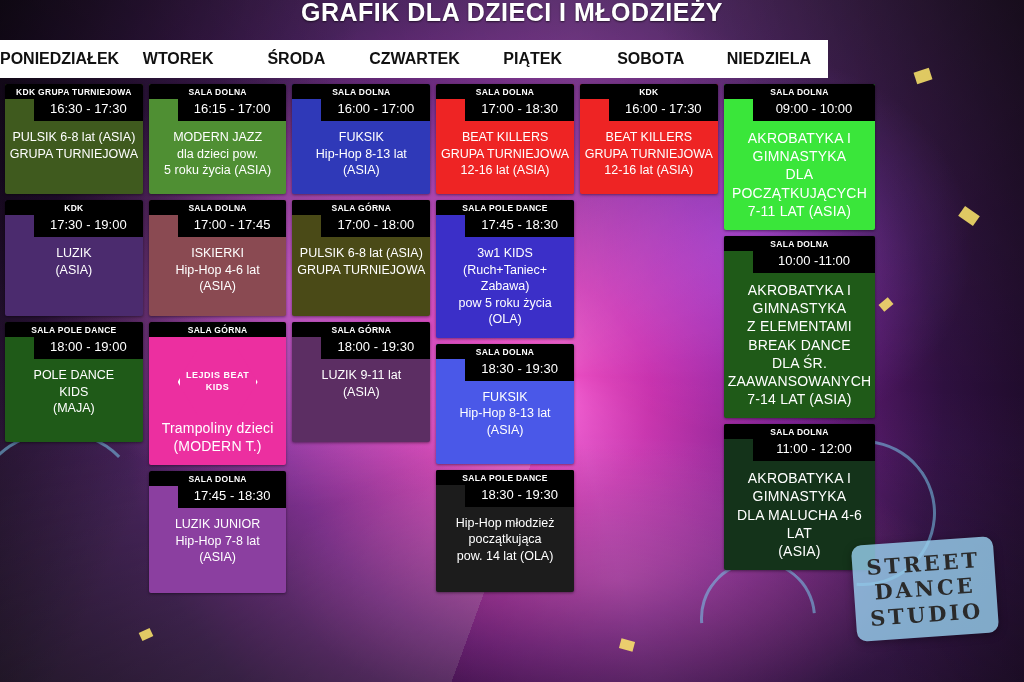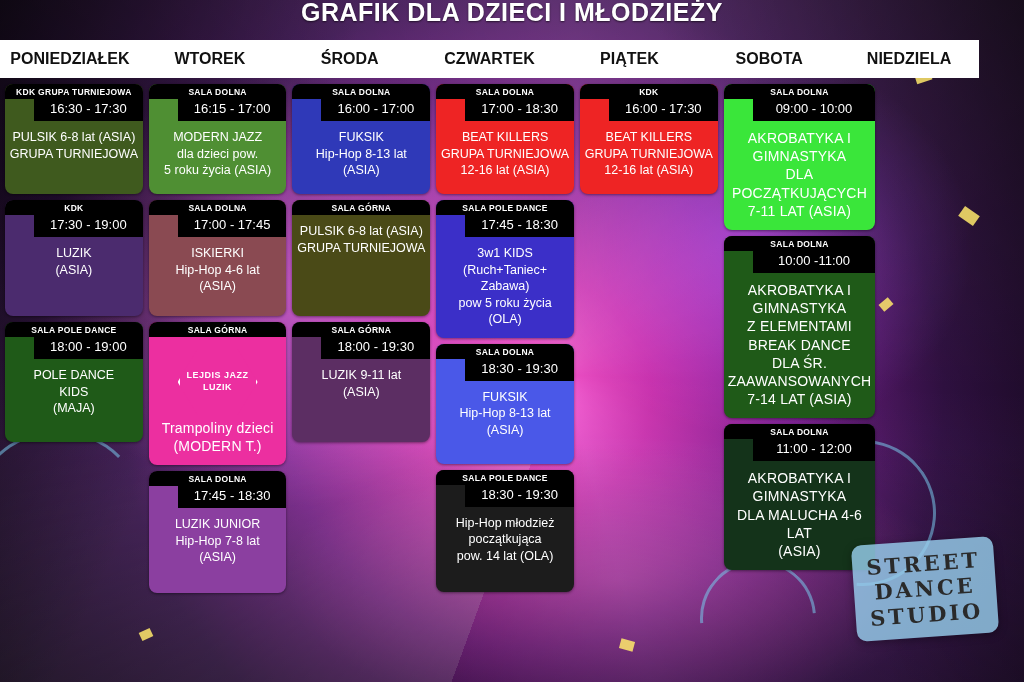--- a/index.html
+++ b/index.html
@@ -30,36 +30,36 @@
       border-right-color:transparent;border-bottom-color:transparent;}
 
   
   #title{
     position:absolute;top:0;left:0;width:1024px;height:24px;
     display:flex;align-items:center;justify-content:center;
     font-size:25px;font-weight:bold;color:#ffffff;letter-spacing:.5px;
     text-shadow:0 1px 2px rgba(0,0,0,.6);
   }
   #daybar{
-    position:absolute;top:40px;left:0;width:979px;height:38px;
+    position:absolute;top:40px;left:0;width:828px;height:38px;
     background:#ffffff;display:flex;
   }
   #daybar .day{
     flex:1 1 0;display:flex;align-items:center;justify-content:center;
     font-size:16px;font-weight:bold;color:#111;
   }
 
   
   #grid{
     position:absolute;top:80px;left:0;width:1024px;height:600px;
     display:flex;padding:0 2px;box-sizing:border-box;
   }
   .col{flex:1 1 0;display:flex;flex-direction:column;gap:6px;padding:4px 3px;box-sizing:border-box;}
   .card{
-    border-radius:8px;overflow:hidden;color:#fff;text-align:center;
+    border-radius:2px;overflow:hidden;color:#fff;text-align:center;
     box-shadow:0 1px 3px rgba(0,0,0,.45);
   }
   .card .room{
     font-size:8.5px;font-weight:bold;letter-spacing:.3px;
     padding:3px 2px 2px;background:#000;color:#fff;text-transform:uppercase;
   }
   .card .time{
     font-size:13px;padding:2px 2px 5px;background:#000;color:#fff;margin-left:29px;
   }
   .card .body{
@@ -162,21 +162,21 @@
         <div class="time">17:00 - 17:45</div>
         <div class="body">
           <div>ISKIERKI</div>
           <div>Hip-Hop 4-6 lat</div>
           <div>(ASIA)</div>
         </div>
       </div>
       <div class="card" style="background: rgb(236, 47, 160); min-height: 120px;">
         <div class="room">SALA GÓRNA</div>
         <div class="body">
-          <div class="lj-hex">LEJDIS JAZZ LUZIK</div>
+          <div class="lj-hex">LEJDIS BEAT KIDS</div>
           <div class="small">Trampoliny dzieci (MODERN T.)</div>
         </div>
       </div>
       <div class="card" style="background: rgb(139, 63, 160); min-height: 122px;">
         <div class="room">SALA DOLNA</div>
         <div class="time">17:45 - 18:30</div>
         <div class="body">
           <div>LUZIK JUNIOR</div>
           <div>Hip-Hop 7-8 lat</div>
           <div>(ASIA)</div>
@@ -188,20 +188,21 @@
         <div class="room">SALA DOLNA</div>
         <div class="time">16:00 - 17:00</div>
         <div class="body">
           <div>FUKSIK</div>
           <div>Hip-Hop 8-13 lat</div>
           <div>(ASIA)</div>
         </div>
       </div>
       <div class="card" style="background: rgb(74, 74, 23); min-height: 116px;">
         <div class="room">SALA GÓRNA</div>
+        <div class="time">17:00 - 18:00</div>
         <div class="body">
           <div>PULSIK 6-8 lat (ASIA)</div>
           <div>GRUPA TURNIEJOWA</div>
         </div>
       </div>
       <div class="card" style="background: rgb(92, 46, 99); min-height: 120px;">
         <div class="room">SALA GÓRNA</div>
         <div class="time">18:00 - 19:30</div>
         <div class="body">
           <div>LUZIK 9-11 lat</div>

